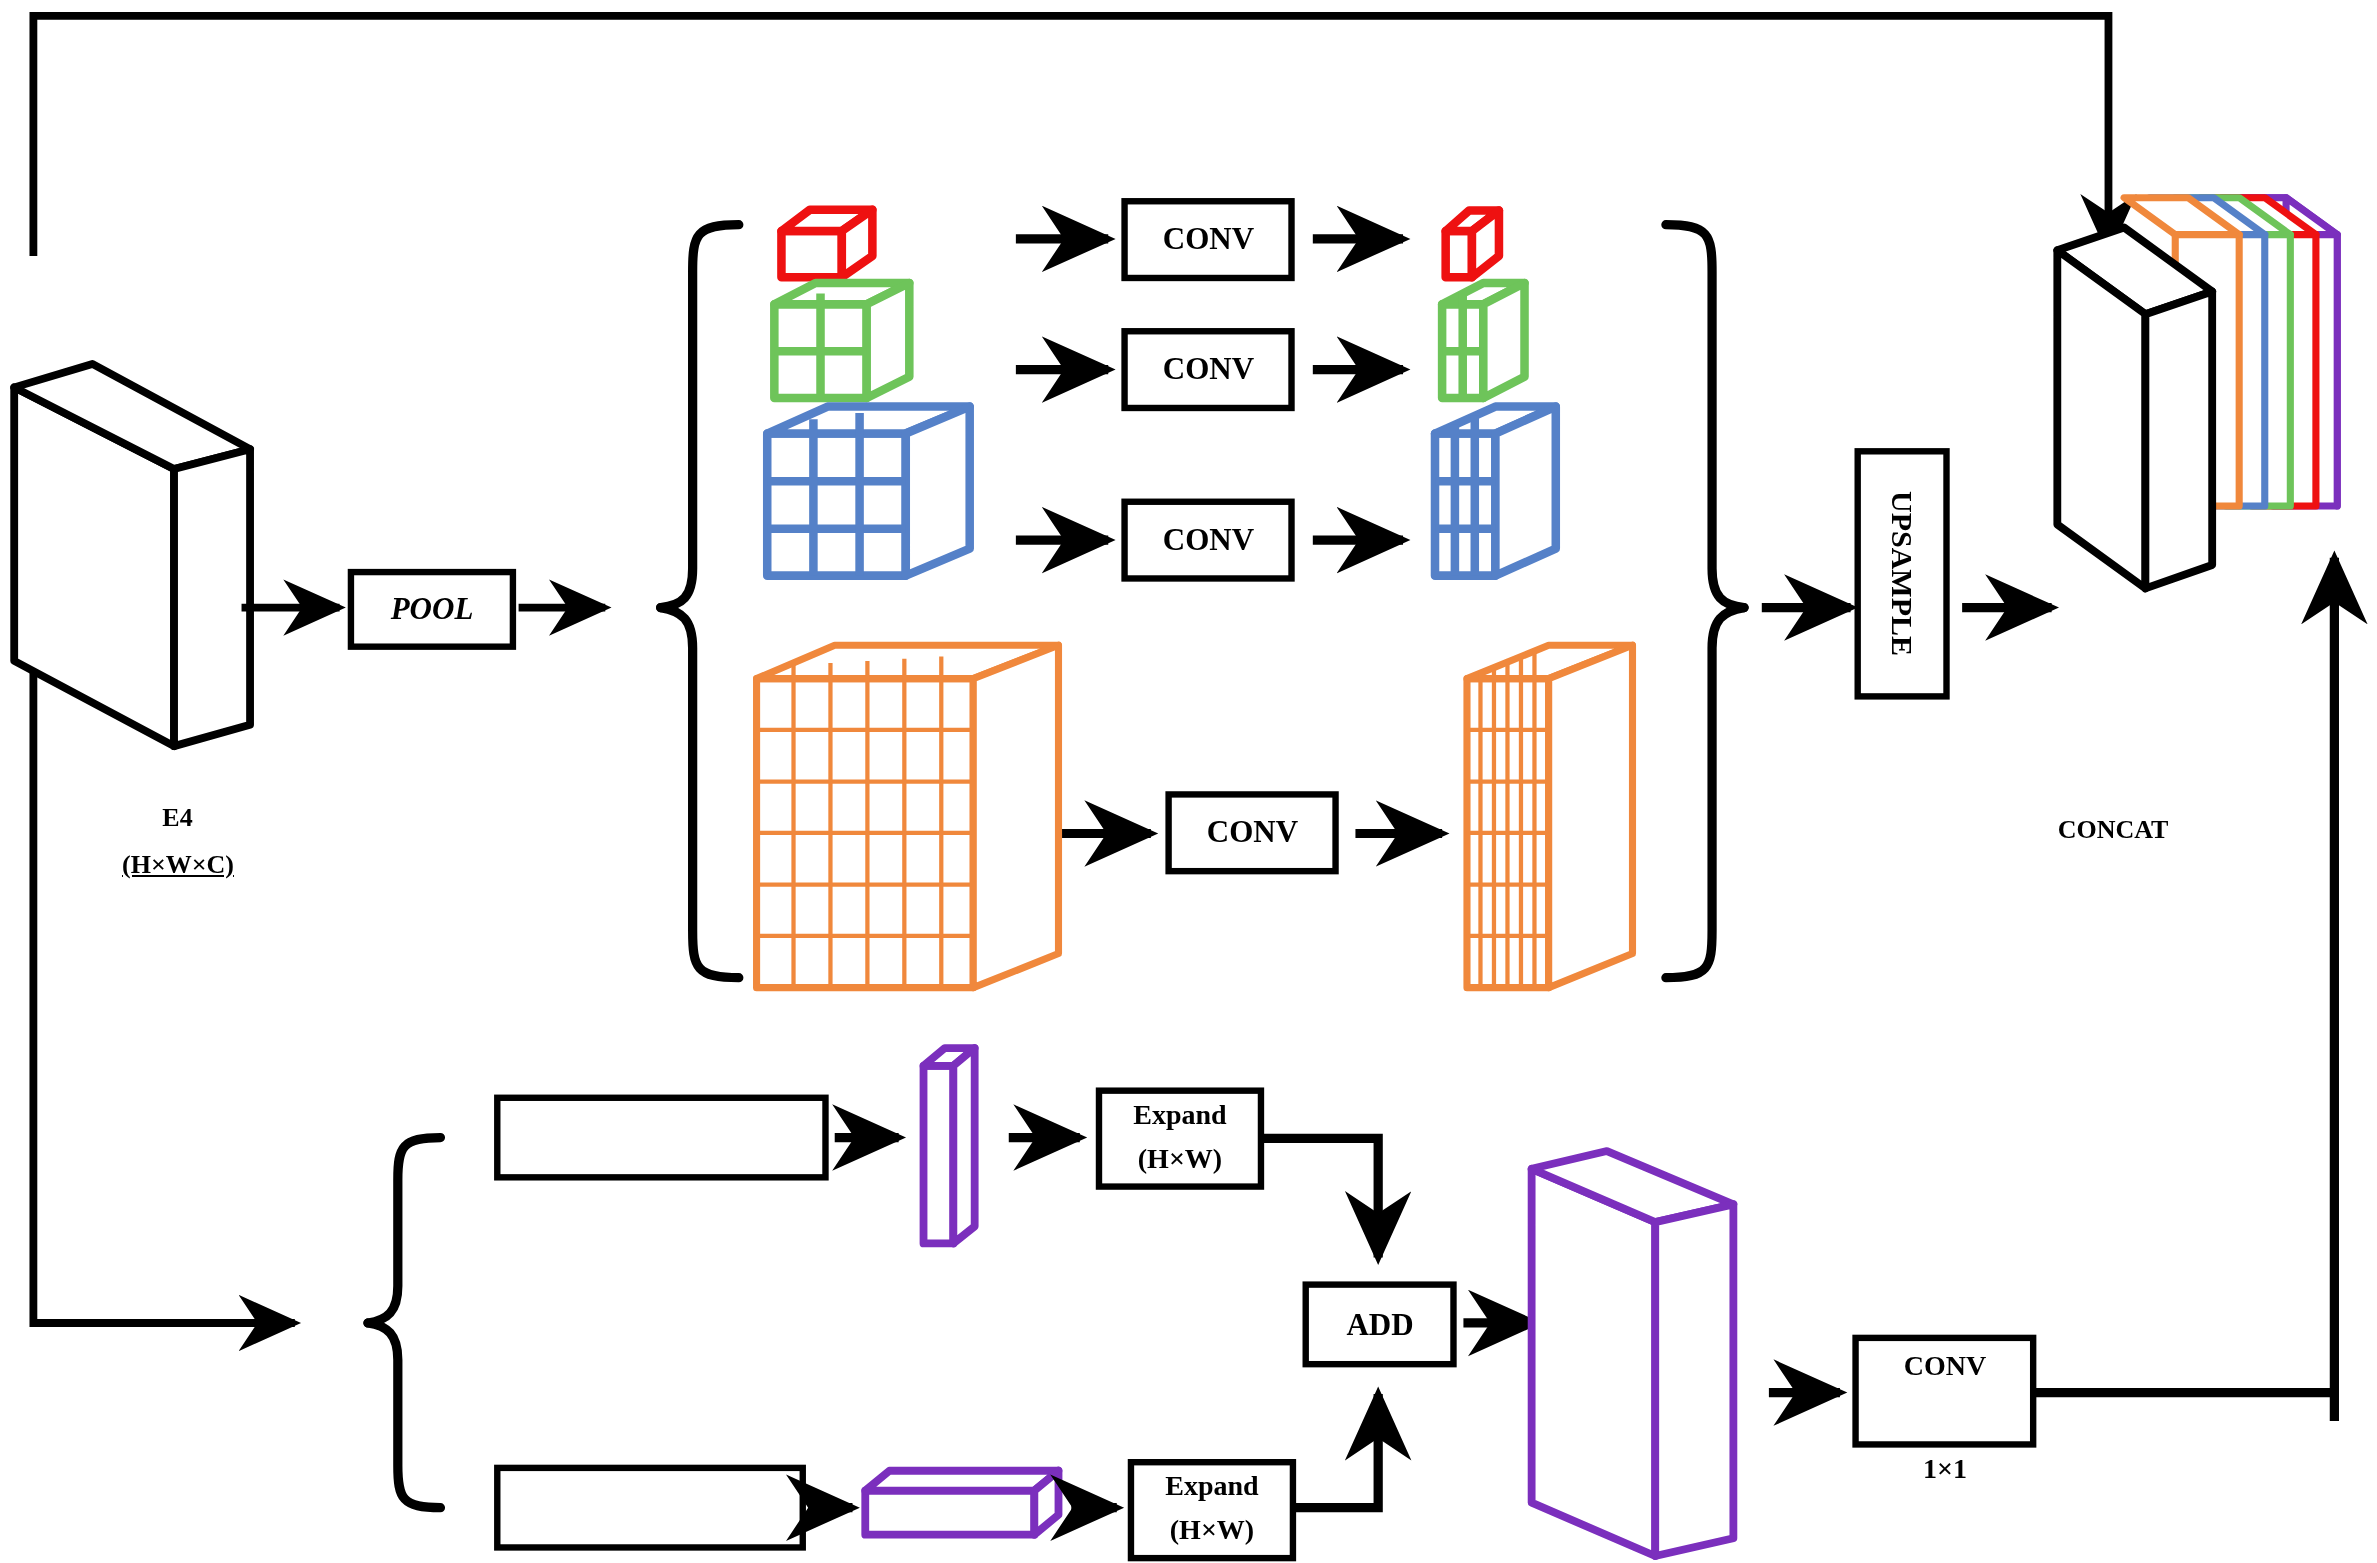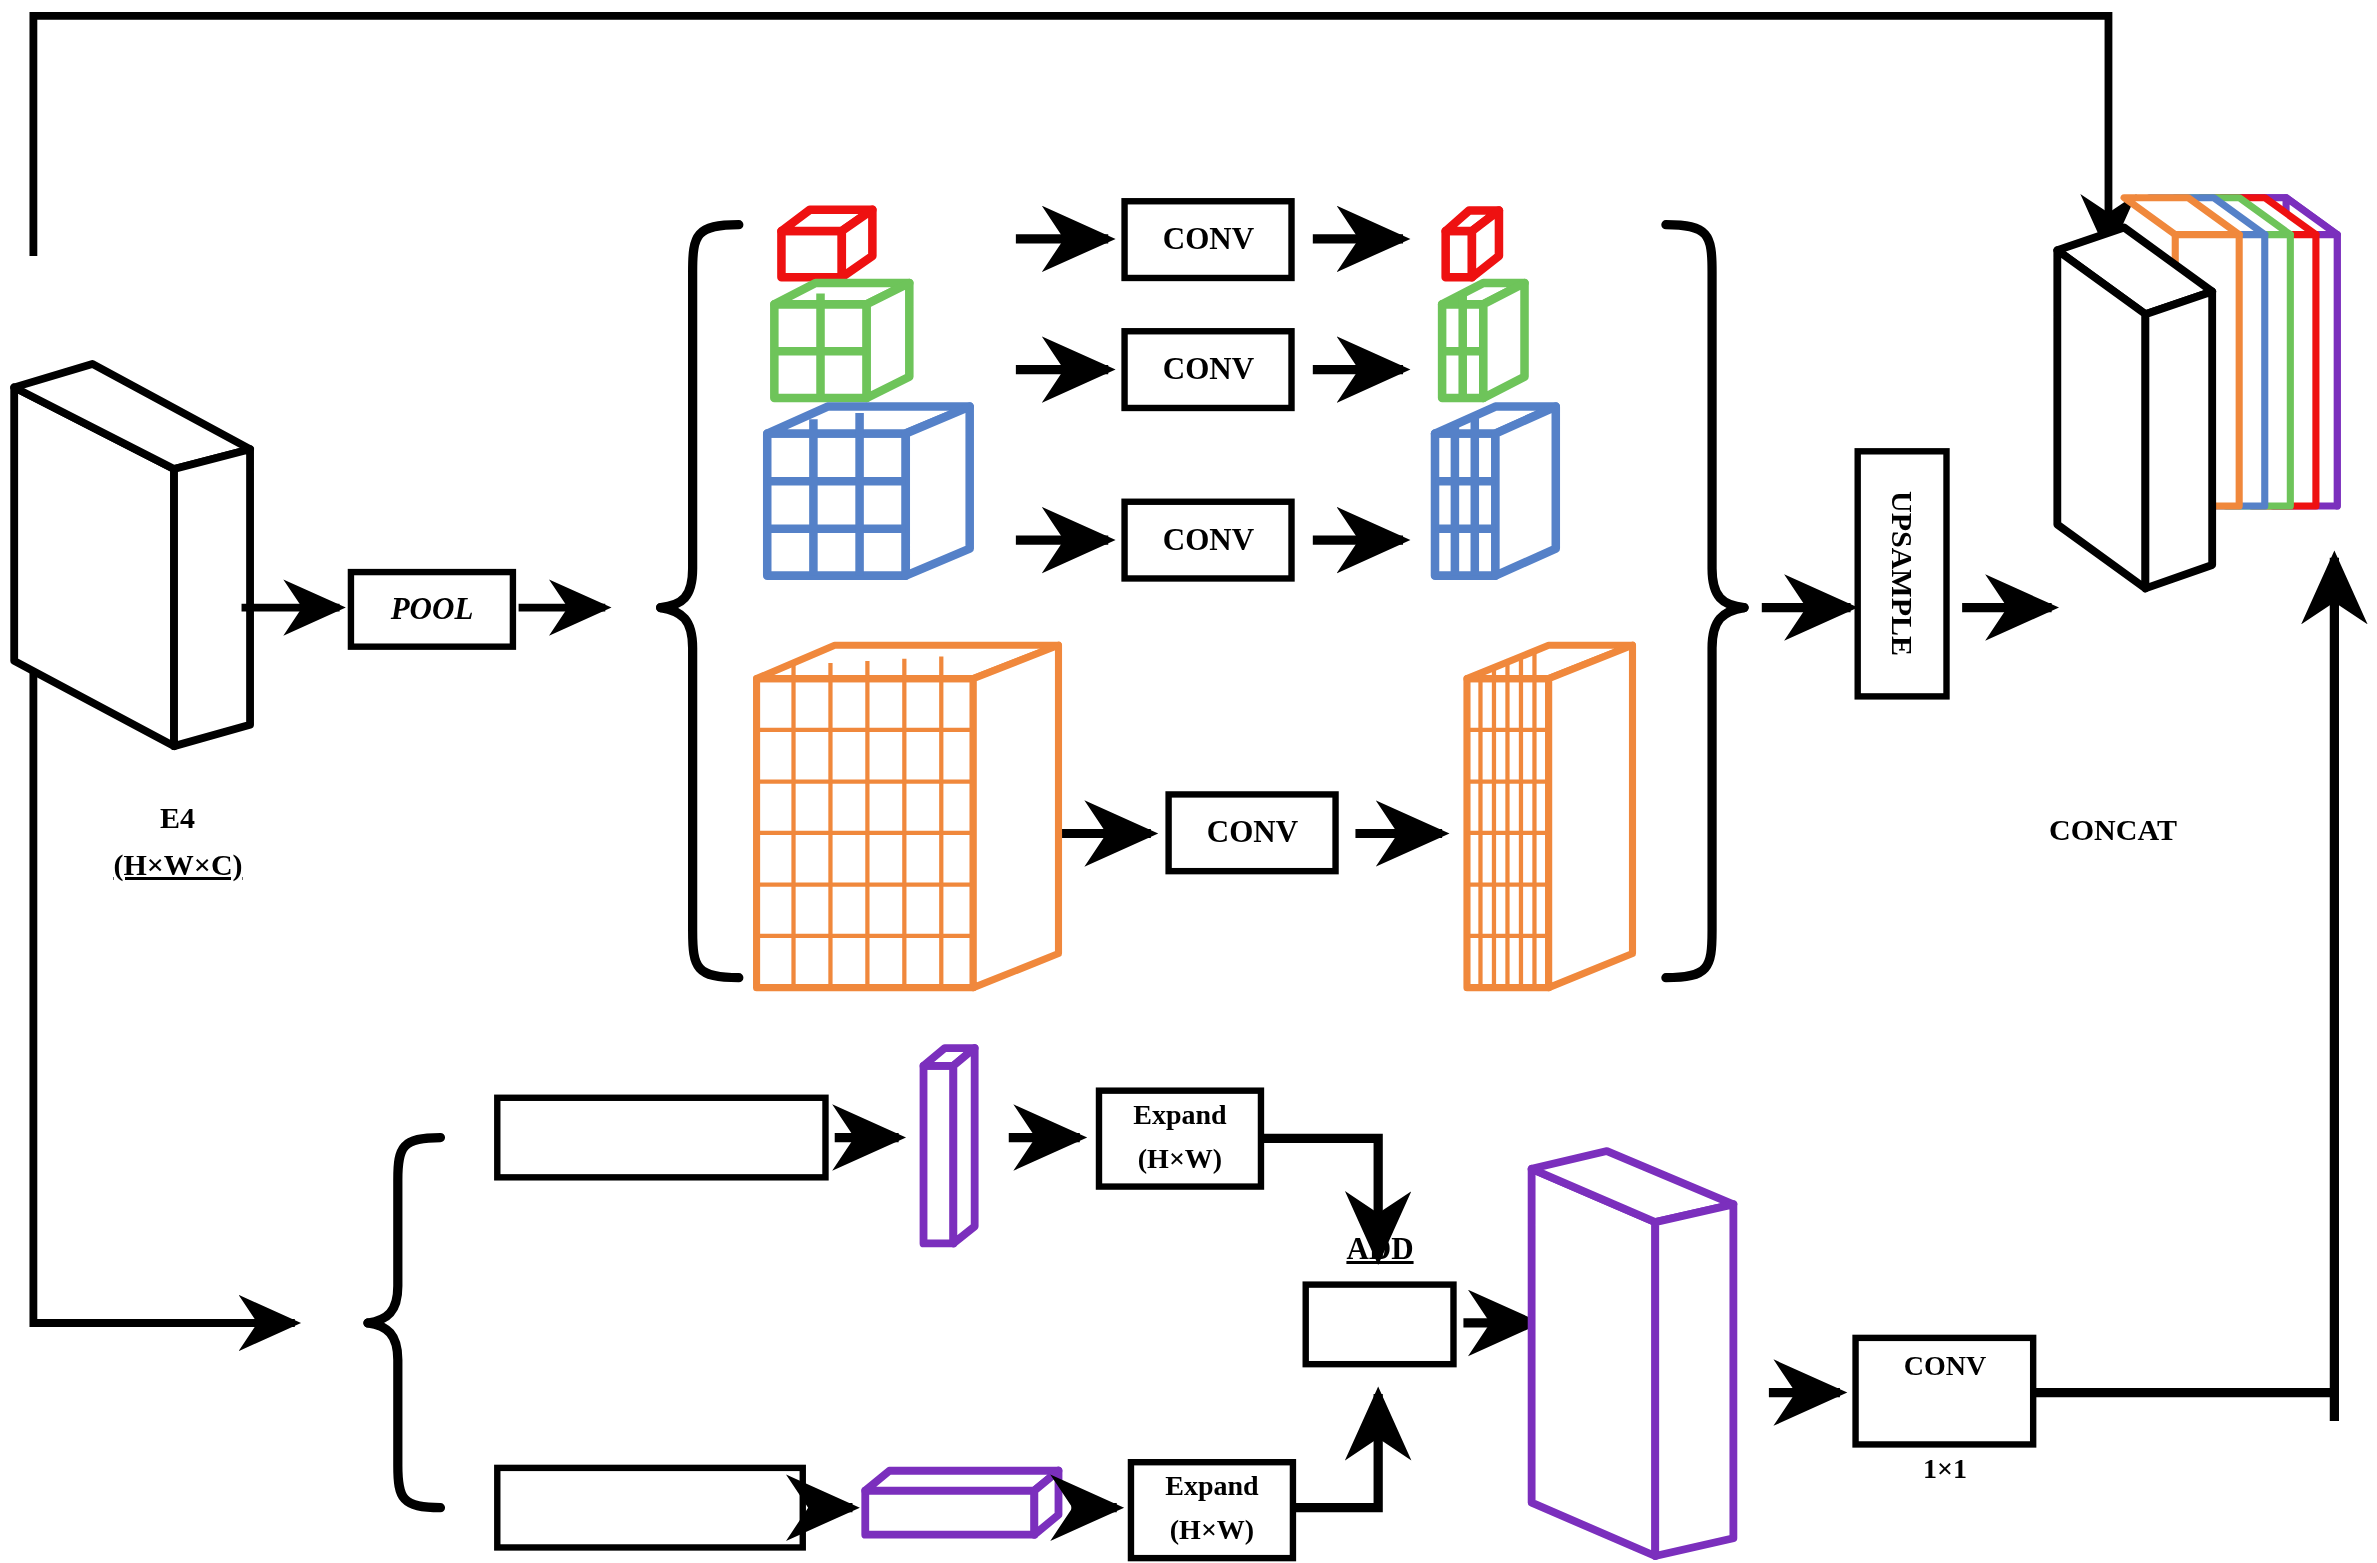--- a/index.html
+++ b/index.html
@@ -4,21 +4,21 @@
 <style>
   html,body{margin:0;padding:0;background:#ffffff;}
   body{font-family:"Liberation Serif", serif;}
   #stage{position:relative;width:2377px;height:1564px;background:#fff;overflow:hidden;}
   #stage svg{position:absolute;left:0;top:0;width:2377px;height:1564px;}
   .lbl{position:absolute;font-family:"Liberation Serif", serif;font-weight:bold;color:#000;
        display:flex;align-items:center;justify-content:center;text-align:center;line-height:1.12;
        white-space:pre;pointer-events:none;}
   .boxlbl{font-size:31px;}
   .boxlbl2{font-size:28px;}
-  .freelbl{font-size:30px;}
+  .freelbl{font-size:26px;}
   .vertlbl{transform:rotate(90deg);transform-origin:center center;font-size:30px;}
 </style>
 </head>
 <body>
 
 <div id="stage">
 
 <svg viewBox="0 0 3346 2201" xmlns="http://www.w3.org/2000/svg">
   <defs>
     <marker id="ah" markerWidth="10" markerHeight="10" refX="7.2" refY="3.6" orient="auto" markerUnits="strokeWidth">
@@ -252,19 +252,19 @@
 
 <div class="lbl freelbl" style="left:1978px;top:810px;width:270px;height:40px;font-family:Liberation Serif, serif;">CONCAT</div>
 
 
 <div class="lbl boxlbl2" style="left:1099px;top:1093px;width:162px;height:43px;">Expand</div>
 <div class="lbl boxlbl2" style="left:1099px;top:1137px;width:162px;height:44px;">(H×W)</div>
 
 <div class="lbl boxlbl2" style="left:1131px;top:1464px;width:162px;height:43px;">Expand</div>
 <div class="lbl boxlbl2" style="left:1131px;top:1508px;width:162px;height:44px;">(H×W)</div>
 
-<div class="lbl boxlbl" style="left:1306px;top:1209px;width:148px;height:80px;text-decoration:underline;">ADD</div>
+<div class="lbl boxlbl" style="left:1306px;top:1285px;width:148px;height:80px;">ADD</div>
 
 <div class="lbl boxlbl2" style="left:1856px;top:1343px;width:178px;height:45px;">CONV</div>
 <div class="lbl boxlbl2" style="left:1856px;top:1445px;width:178px;height:47px;">1×1</div>
 
 </div>
 
 
 </body></html>

